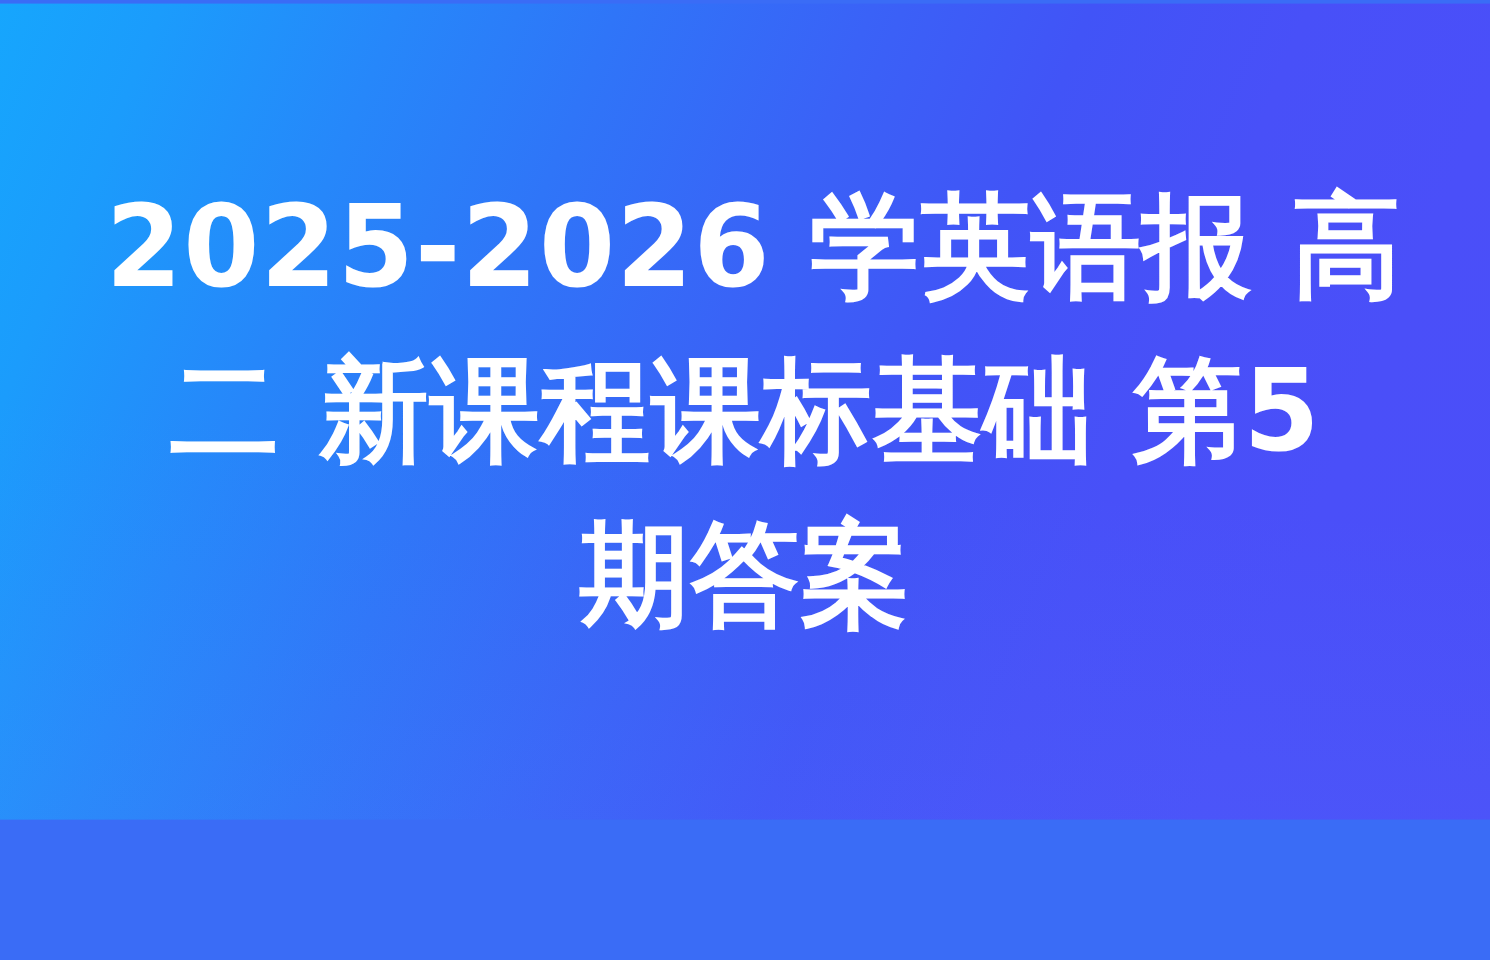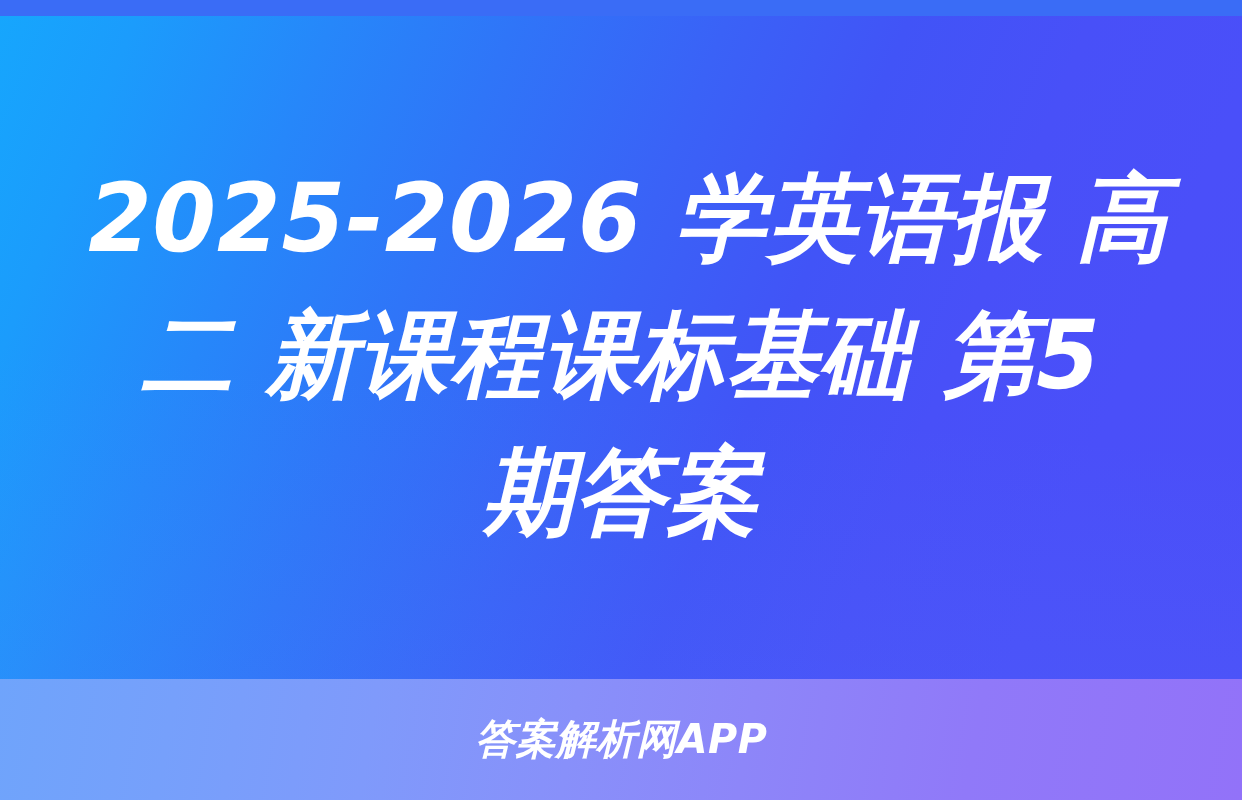--- a/index.html
+++ b/index.html
@@ -18,39 +18,38 @@
     height: 800px;
     overflow: hidden;
     
     background: #3a6cf6;
   }
 
   
   .hero {
     position: absolute;
     left: 0;
-    top: 16px;
+    top: 3px;
     width: 1242px;
     height: 680px;
     background:
       linear-gradient(112deg,
         #16a6fd   0%,
         #1b9cfc   9%,
         #2687fa  22%,
         #2f75f8  34%,
         #3a62f7  48%,
         #4154f7  60%,
         #4850f8  72%,
         #4a4ff9  84%,
         #4b4ef9 100%);
     display: flex;
     flex-direction: column;
     align-items: center;
     justify-content: center;
-    font-style: italic;
   }
 
   
   .hero-wash {
     position: absolute;
     inset: 0;
     background: linear-gradient(185deg,
       rgba(255,255,255,0.00) 0%,
       rgba(255,255,255,0.00) 55%,
       rgba(90,160,255,0.10) 100%);
@@ -119,17 +118,14 @@
   <div class="hero">
     <div class="hero-wash"></div>
 
     <div class="title-block">
       <span class="title-line">2025-2026 学英语报 高</span>
       <span class="title-line">二 新课程课标基础 第5</span>
       <span class="title-line">期答案</span>
     </div>
   </div>
 
-  <div class="footer-band">
-    <span class="footer-wm">答案解析网APP</span>
-  </div>
 
 </div>
 
 </body></html>

